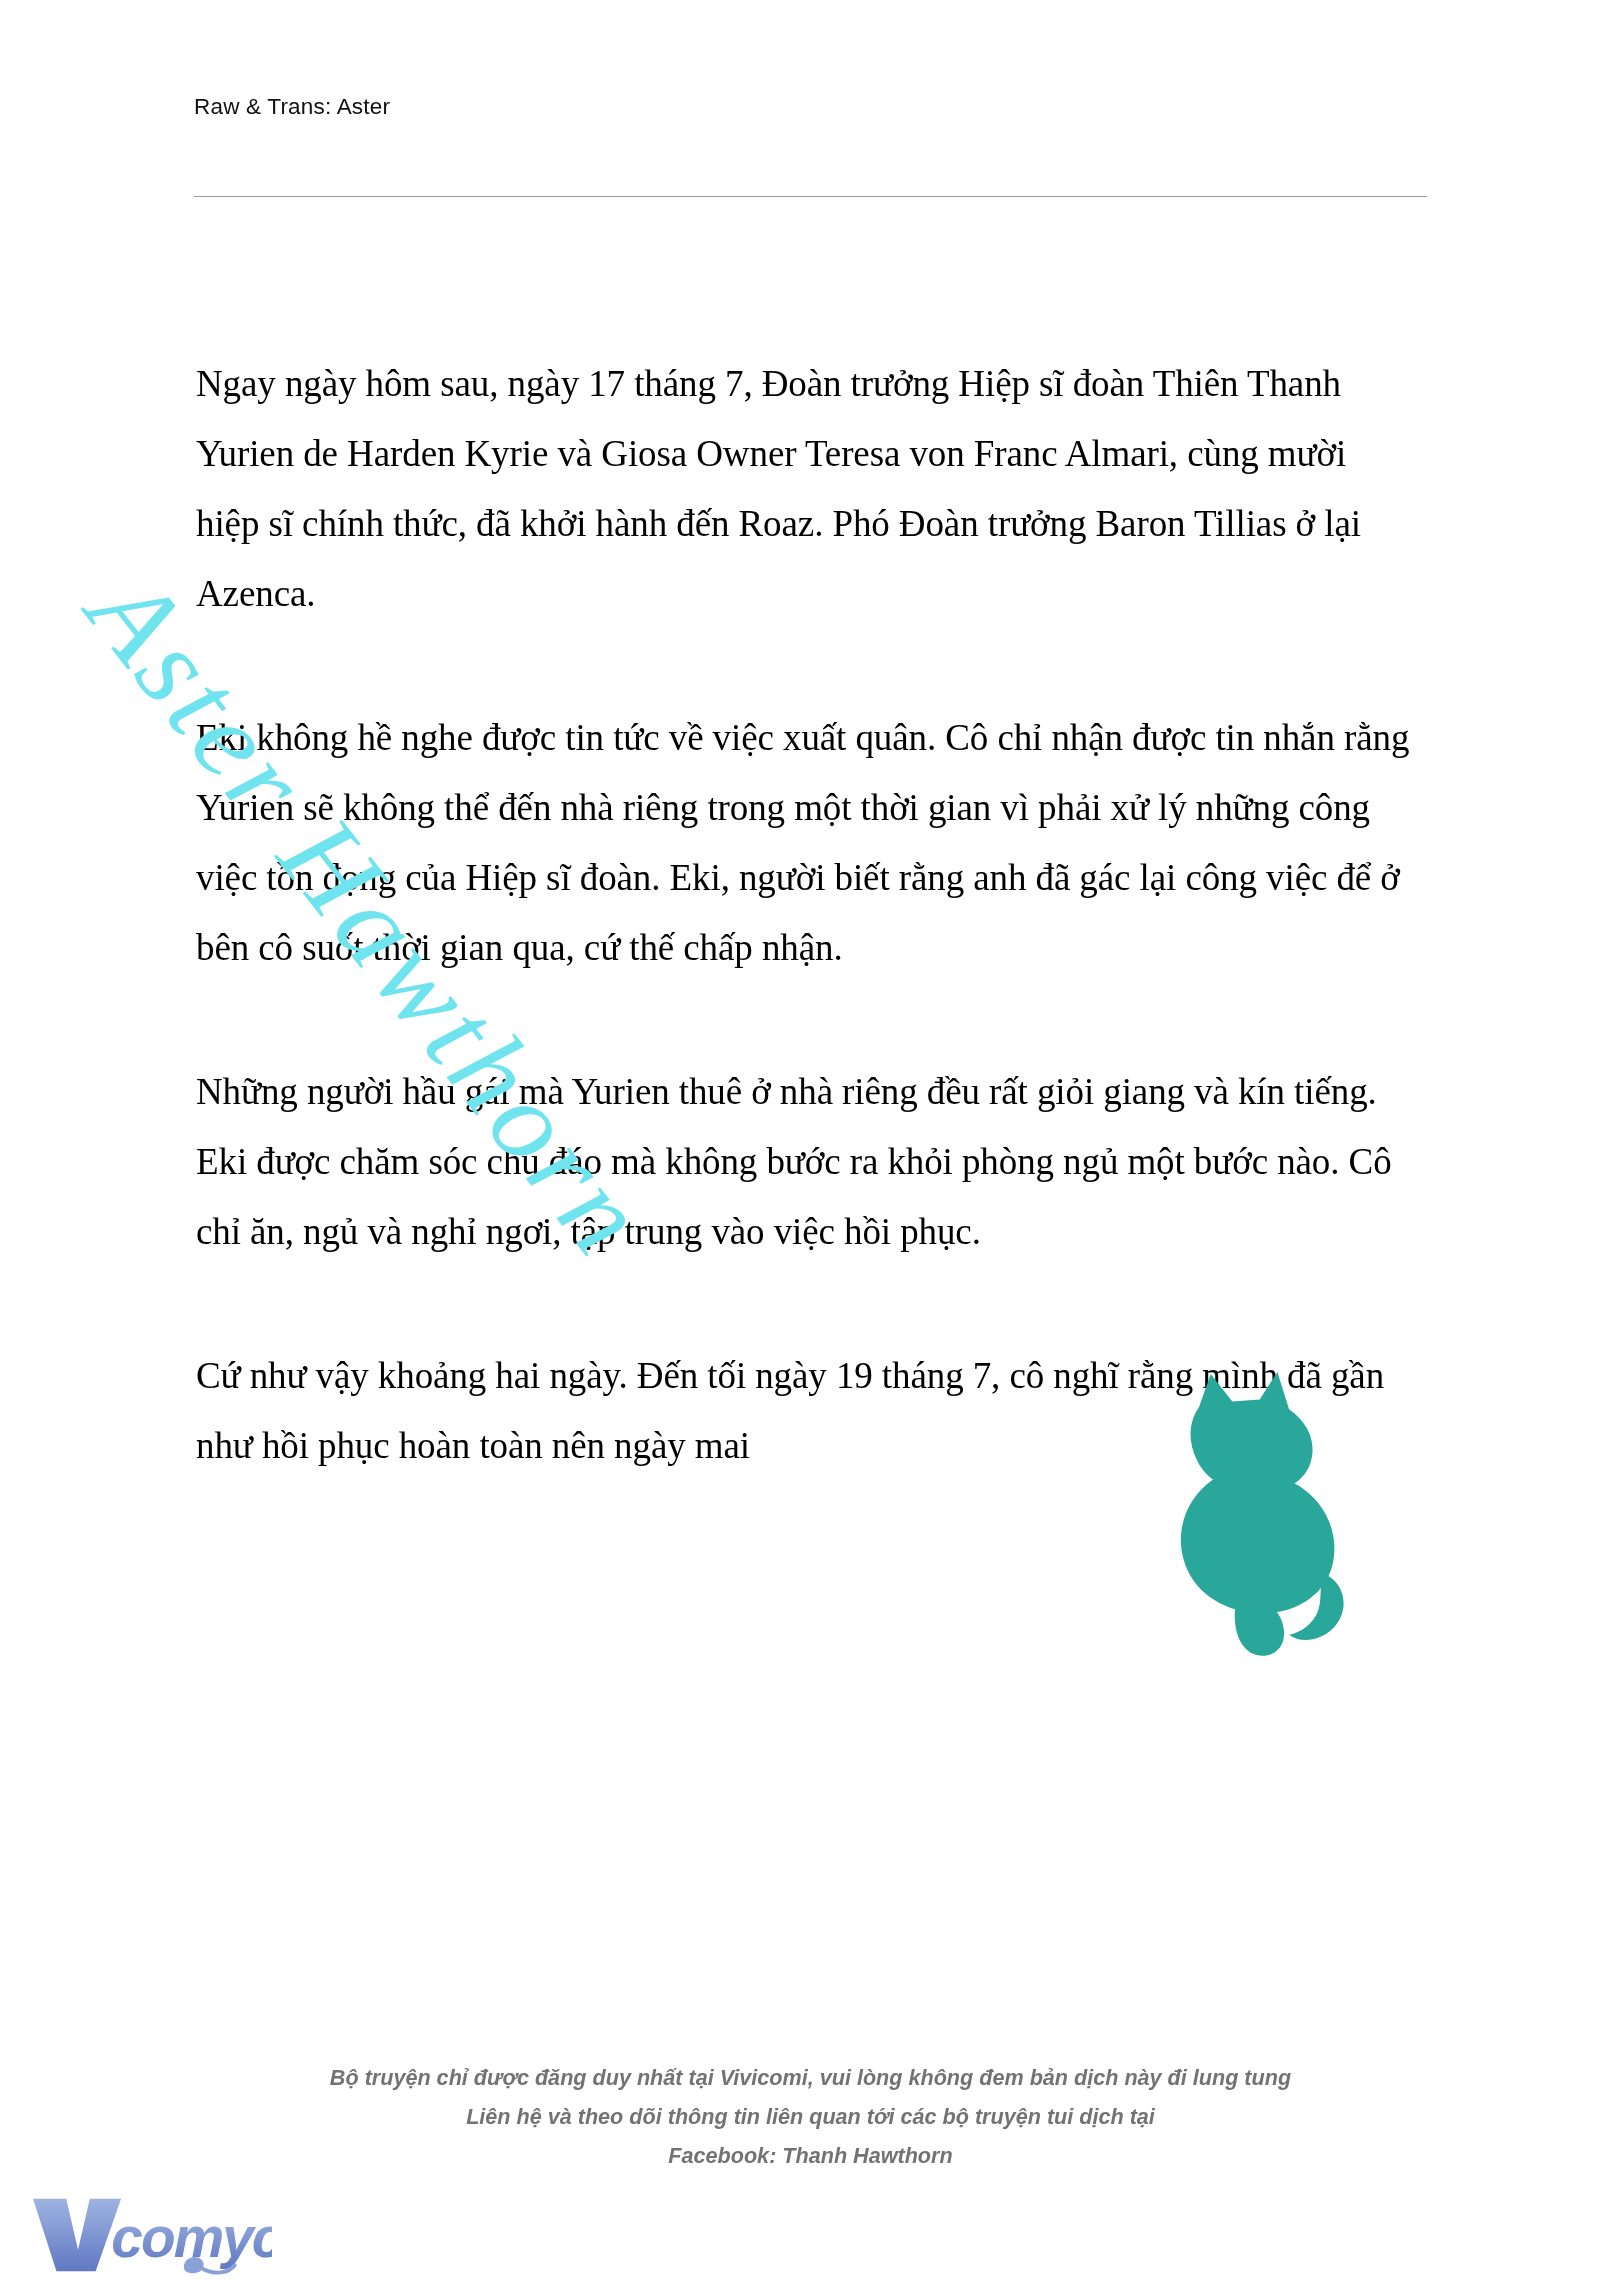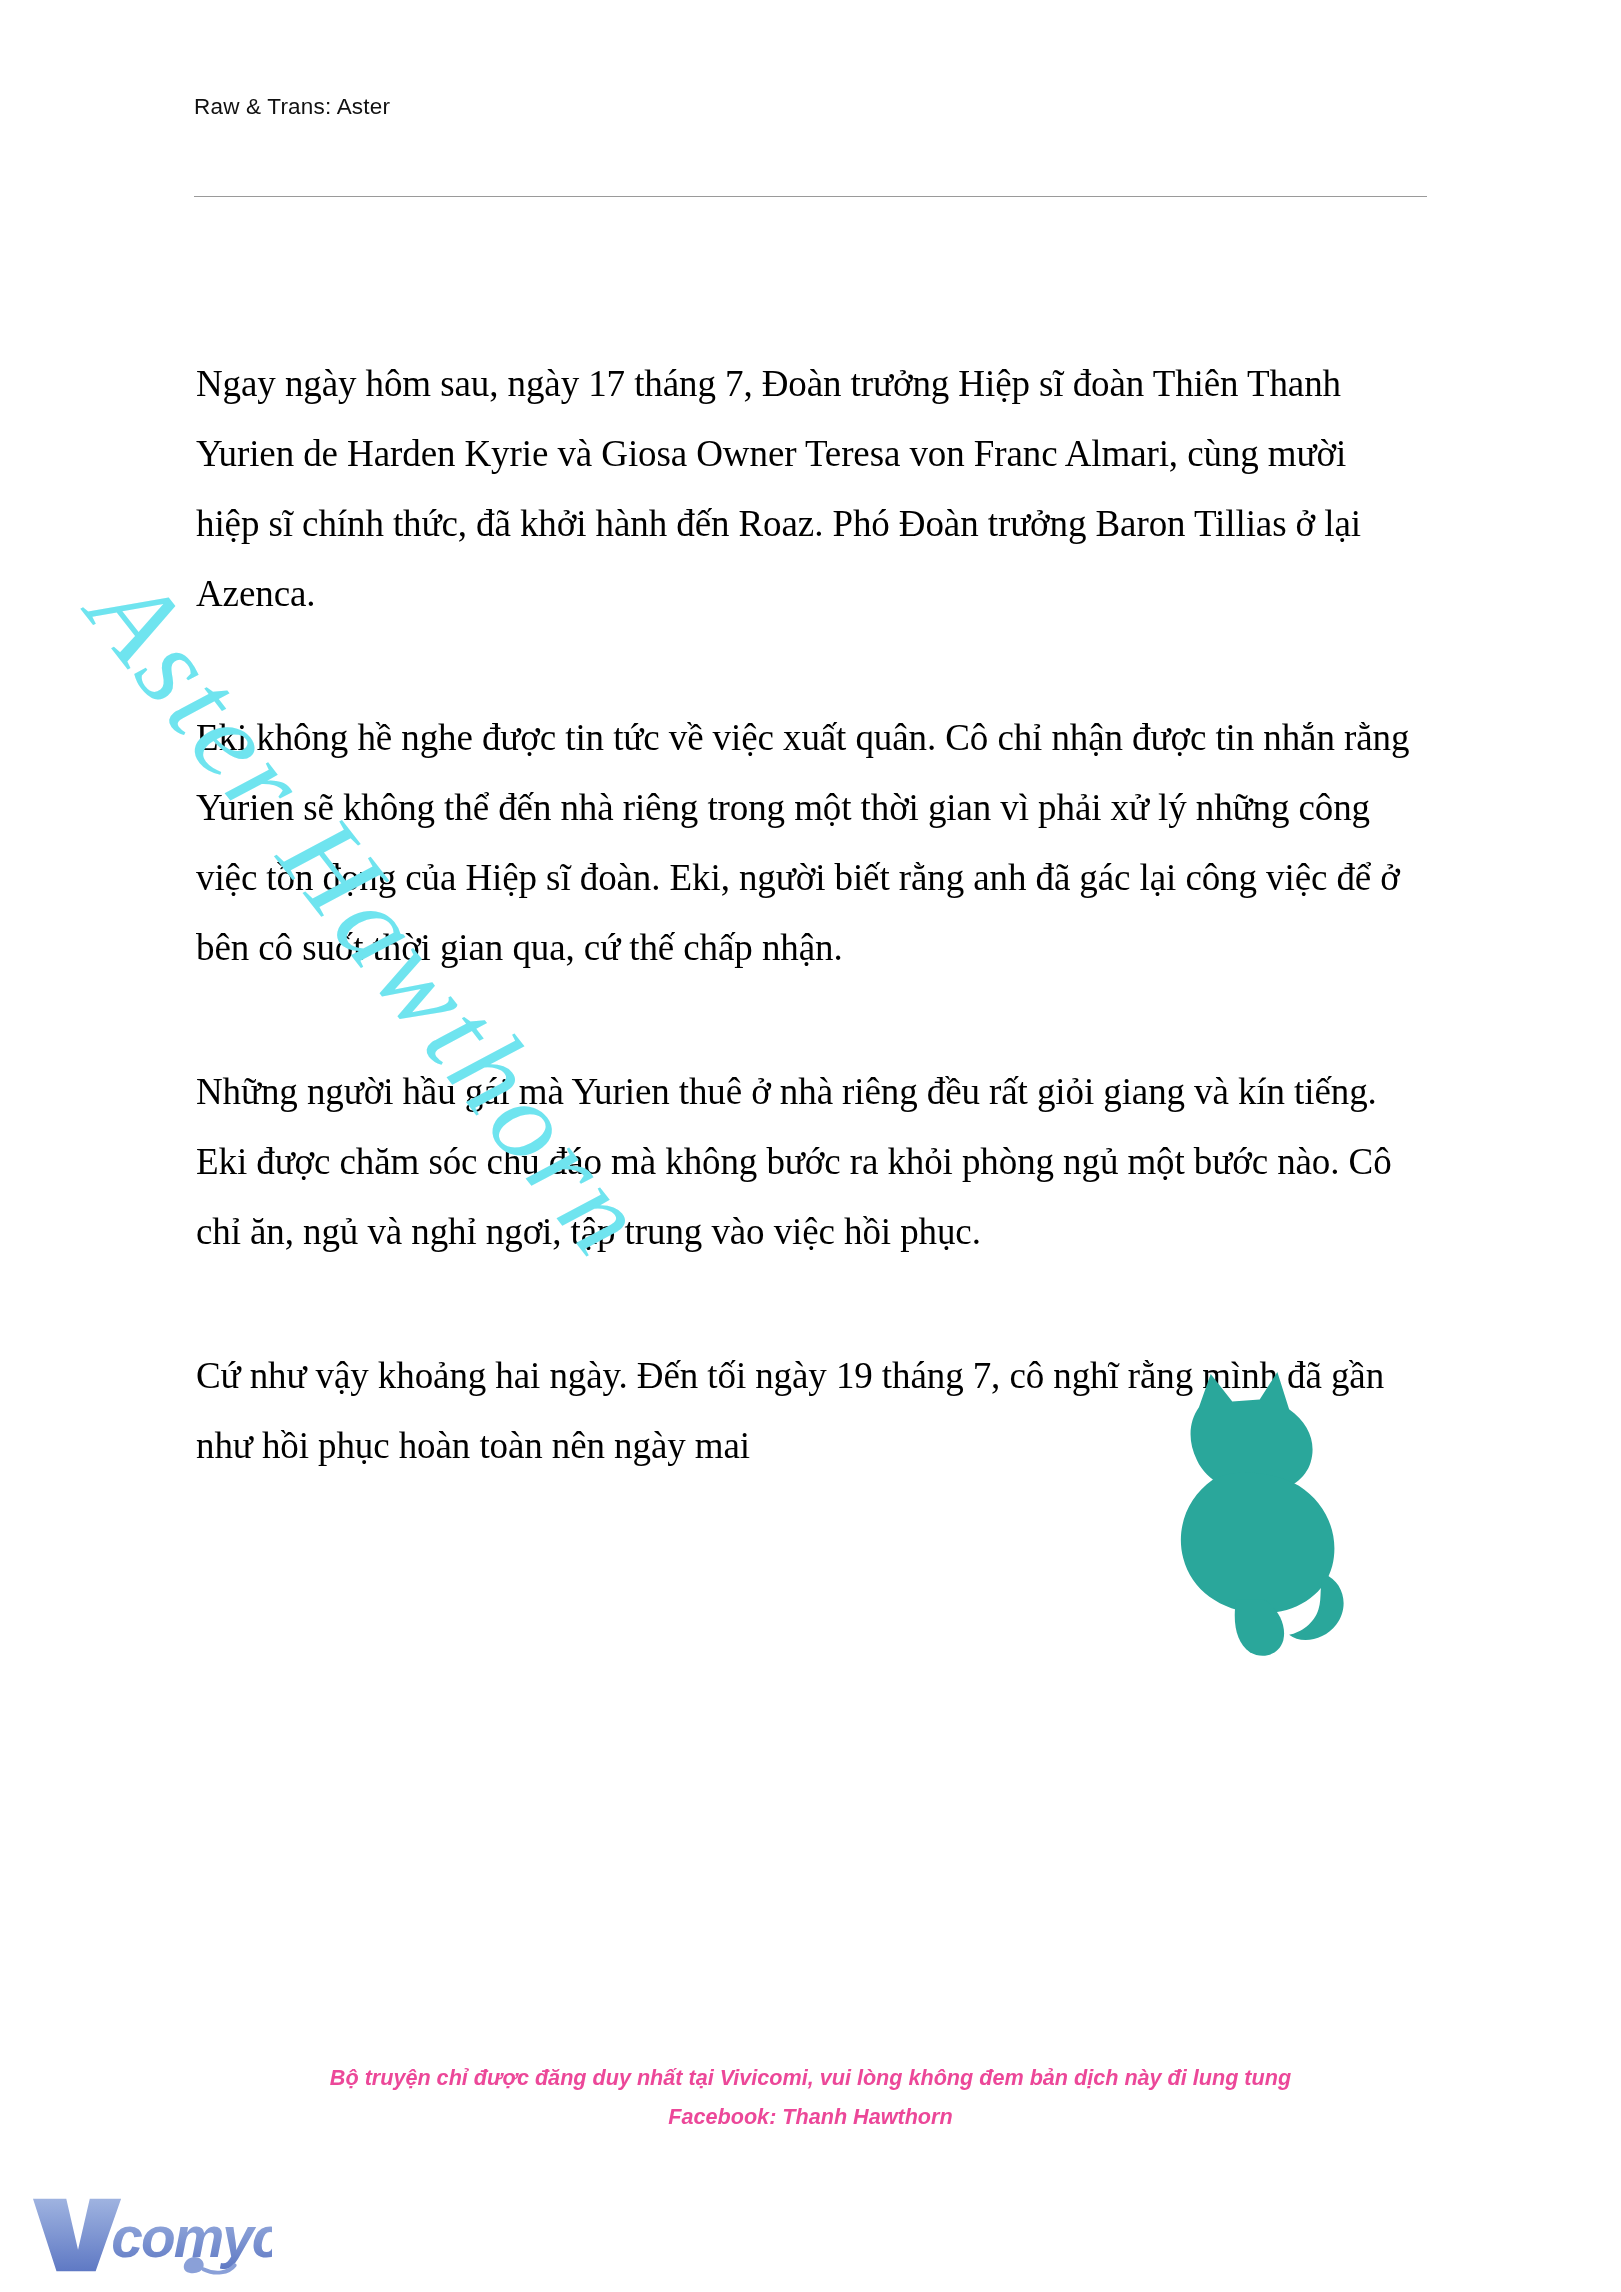--- a/index.html
+++ b/index.html
@@ -99,21 +99,21 @@
     left: 0;
     right: 0;
     top: 2058px;
     text-align: center;
   }
   .footer-line {
     font-family: "Liberation Sans", "DejaVu Sans", sans-serif;
     font-weight: bold;
     font-style: italic;
     font-size: 21.6px;
-    color: #ec4899;
+    color: #737373;
     line-height: 39px;
     white-space: nowrap;
   }
 
   
   .logo {
     position: absolute;
     left: 27.4px;
     bottom: 13.7px;
     width: 245px;
@@ -164,20 +164,21 @@
                  C206 214 212 240 198 258
                  C186 274 162 278 150 268
                  C162 266 176 256 180 242
                  C184 230 180 216 186 206 Z"></path>
       </g>
     </svg>
   </div>
 
   <div class="footer">
     <div class="footer-line">Bộ truyện chỉ được đăng duy nhất tại Vivicomi, vui lòng không đem bản dịch này đi lung tung</div>
+    <div class="footer-line">Liên hệ và theo dõi thông tin liên quan tới các bộ truyện tui dịch tại</div>
     <div class="footer-line">Facebook: Thanh Hawthorn</div>
   </div>
 
   <div class="logo">
     <svg viewBox="0 0 250 96" width="245" height="94" aria-hidden="true">
       <defs>
         <linearGradient id="lg" x1="0" y1="0" x2="0" y2="1">
           <stop offset="0%" stop-color="#9fb3e0"></stop>
           <stop offset="100%" stop-color="#5f79c4"></stop>
         </linearGradient>

